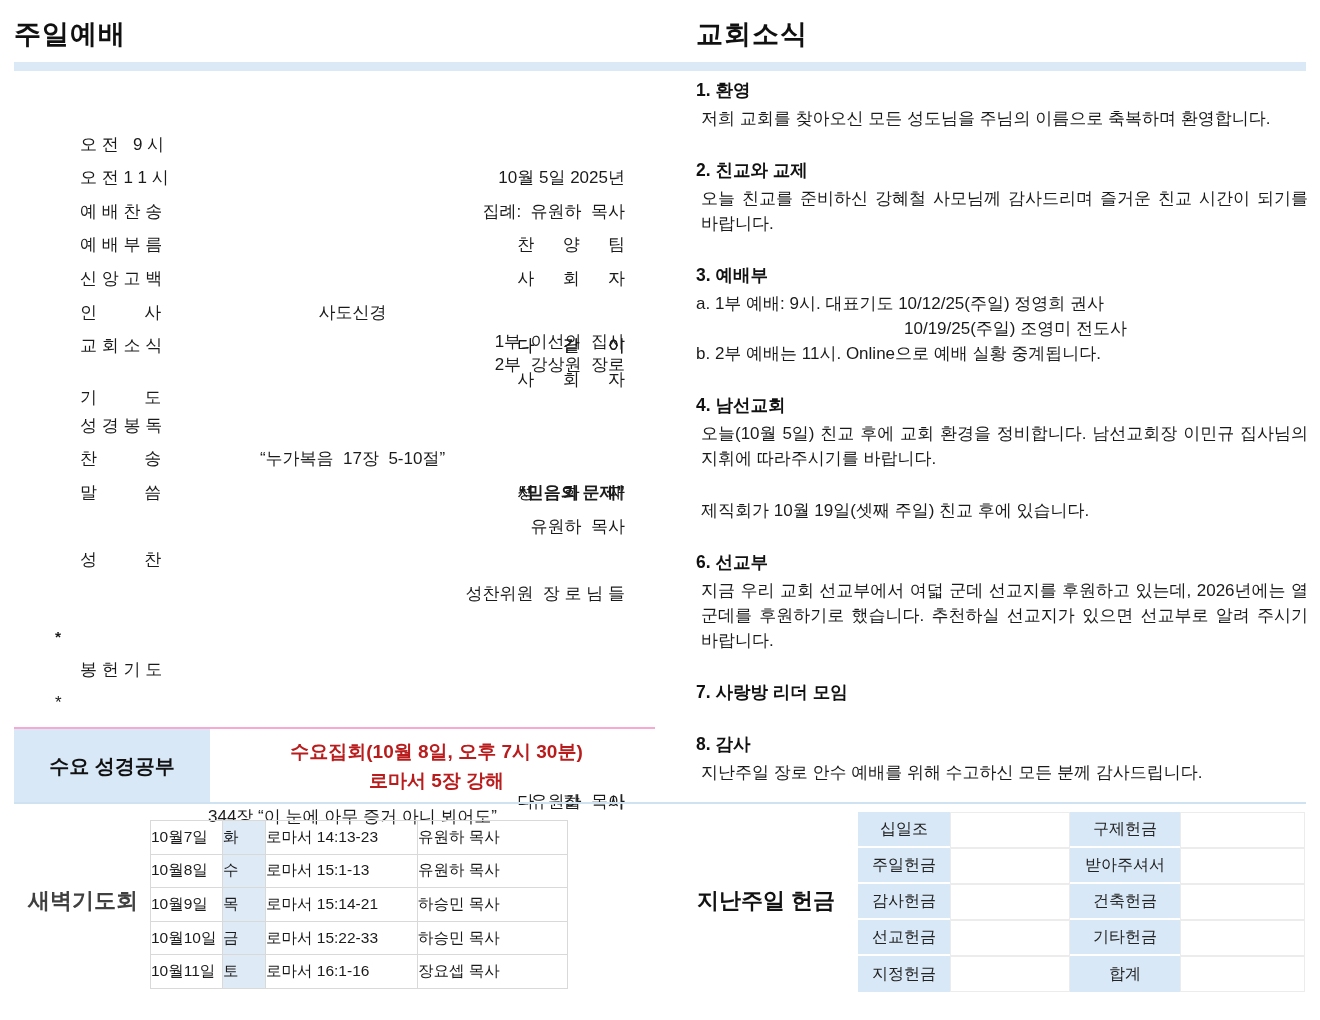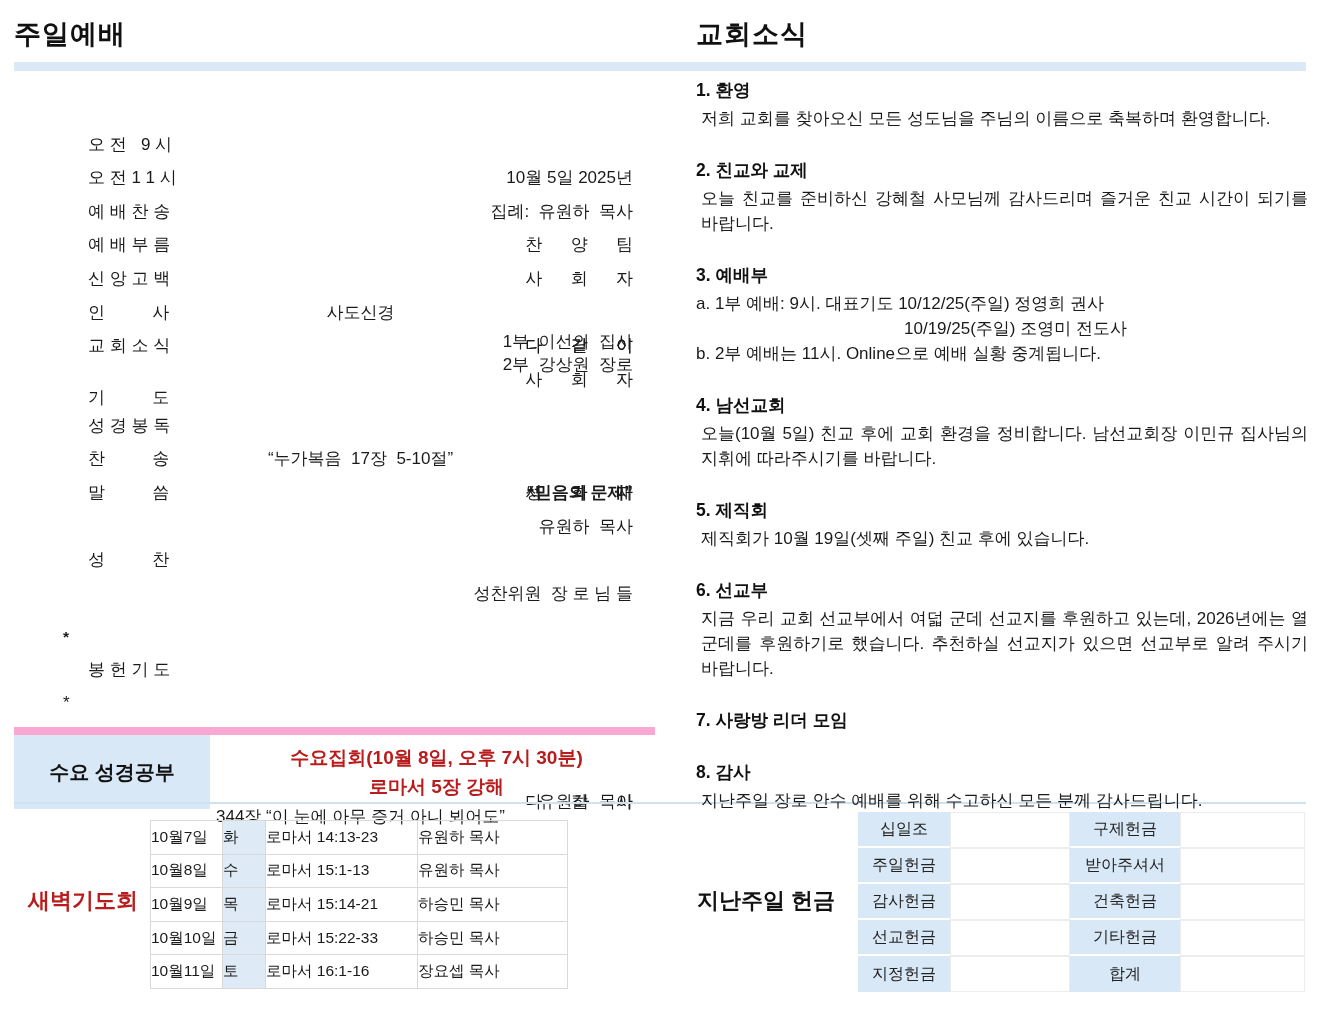--- a/index.html
+++ b/index.html
@@ -4,42 +4,42 @@
 <style>
   html,body{margin:0;padding:0;background:#fff;}
   .page{position:relative;width:1320px;height:1020px;background:#fff;overflow:hidden;
         font-family:"Liberation Sans","DejaVu Sans",sans-serif;color:#1a1a1a;}
   .main-title{position:absolute;top:16px;font-size:27px;font-weight:700;letter-spacing:1px;color:#111;}
   .title-left{left:14px;}
   .title-right{left:696px;}
   .blue-bar{position:absolute;left:14px;right:14px;top:62px;height:9px;background:#dbe8f5;}
 
   
-  .worship{position:absolute;left:88px;top:94px;width:545px;font-size:17px;}
+  .worship{position:absolute;left:80px;top:94px;width:545px;font-size:17px;}
   .wrow{position:relative;height:33.6px;line-height:33.6px;white-space:pre;}
   .wrow.tall{height:46px;line-height:46px;}
   .wlabel{position:absolute;left:0;white-space:pre;}
   .wmid{position:absolute;left:0;right:0;text-align:center;white-space:pre;}
   .wmid.at128{left:128px;right:auto;text-align:left;margin-top:48px;}
   .wright{position:absolute;right:0;white-space:pre;}
   .wright-two{position:absolute;right:0;top:1px;line-height:23px;text-align:left;white-space:pre;margin-left:6px;}
   .star{position:absolute;left:-25px;}
   .wrow.center{text-align:right;font-weight:700;}
   .wrow.note{height:33px;line-height:33px;text-align:center;font-weight:700;font-size:15.5px;}
   .spacer{height:44px;}
 
   
-  .wed{position:absolute;left:14px;top:727px;width:641px;height:74px;border-top:8px solid #f9a8d4;display:flex;}
+  .wed{position:absolute;left:14px;top:727px;width:641px;height:74px;border-top:2px solid #f9a8d4;display:flex;}
   .wed-left{width:196px;background:#d9e8f7;display:flex;align-items:center;justify-content:center;
             font-weight:700;font-size:20px;color:#111;}
   .wed-right{flex:1;display:flex;flex-direction:column;align-items:center;justify-content:center;
              font-weight:700;font-size:19px;line-height:29px;color:#b91c1c;padding-left:8px;}
 
   
-  .dawn-label{position:absolute;left:28px;top:886px;font-size:22px;font-weight:700;color:#b91c1c;}
+  .dawn-label{position:absolute;left:28px;top:886px;font-size:22px;font-weight:700;color:#404040;}
   .dawn{position:absolute;left:150px;top:820px;}
   .dawn table{border-collapse:collapse;table-layout:fixed;width:417px;}
   .dawn td{border:1px solid #d9d9d9;height:32.6px;text-align:left;font-size:15.5px;padding:0;}
   .dawn td.day{background:#dfeaf7;}
 
   
   .divider{position:absolute;left:14px;right:14px;top:802px;height:2px;background:#cfe2f2;}
 
   
   .news{position:absolute;left:696px;top:78px;width:612px;}
@@ -206,21 +206,20 @@
       <h3>3. 예배부</h3>
       <div class="ln">a. 1부 예배: 9시. 대표기도 10/12/25(주일) 정영희 권사</div>
       <div class="ln indent">10/19/25(주일) 조영미 전도사</div>
       <div class="ln">b. 2부 예배는 11시. Online으로 예배 실황 중계됩니다.</div>
     </div>
     <div class="sec">
       <h3>4. 남선교회</h3>
       <p>오늘(10월 5일) 친교 후에 교회 환경을 정비합니다. 남선교회장 이민규 집사님의 지휘에 따라주시기를 바랍니다.</p>
     </div>
     <div class="sec">
-      <h3>5. 제직회</h3>
       <p>제직회가 10월 19일(셋째 주일) 친교 후에 있습니다.</p>
     </div>
     <div class="sec">
       <h3>6. 선교부</h3>
       <p>지금 우리 교회 선교부에서 여덟 군데 선교지를 후원하고 있는데, 2026년에는 열 군데를 후원하기로 했습니다. 추천하실 선교지가 있으면 선교부로 알려 주시기 바랍니다.</p>
     </div>
     <div class="sec">
       <h3>7. 사랑방 리더 모임</h3>
     </div>
     <div class="sec">

